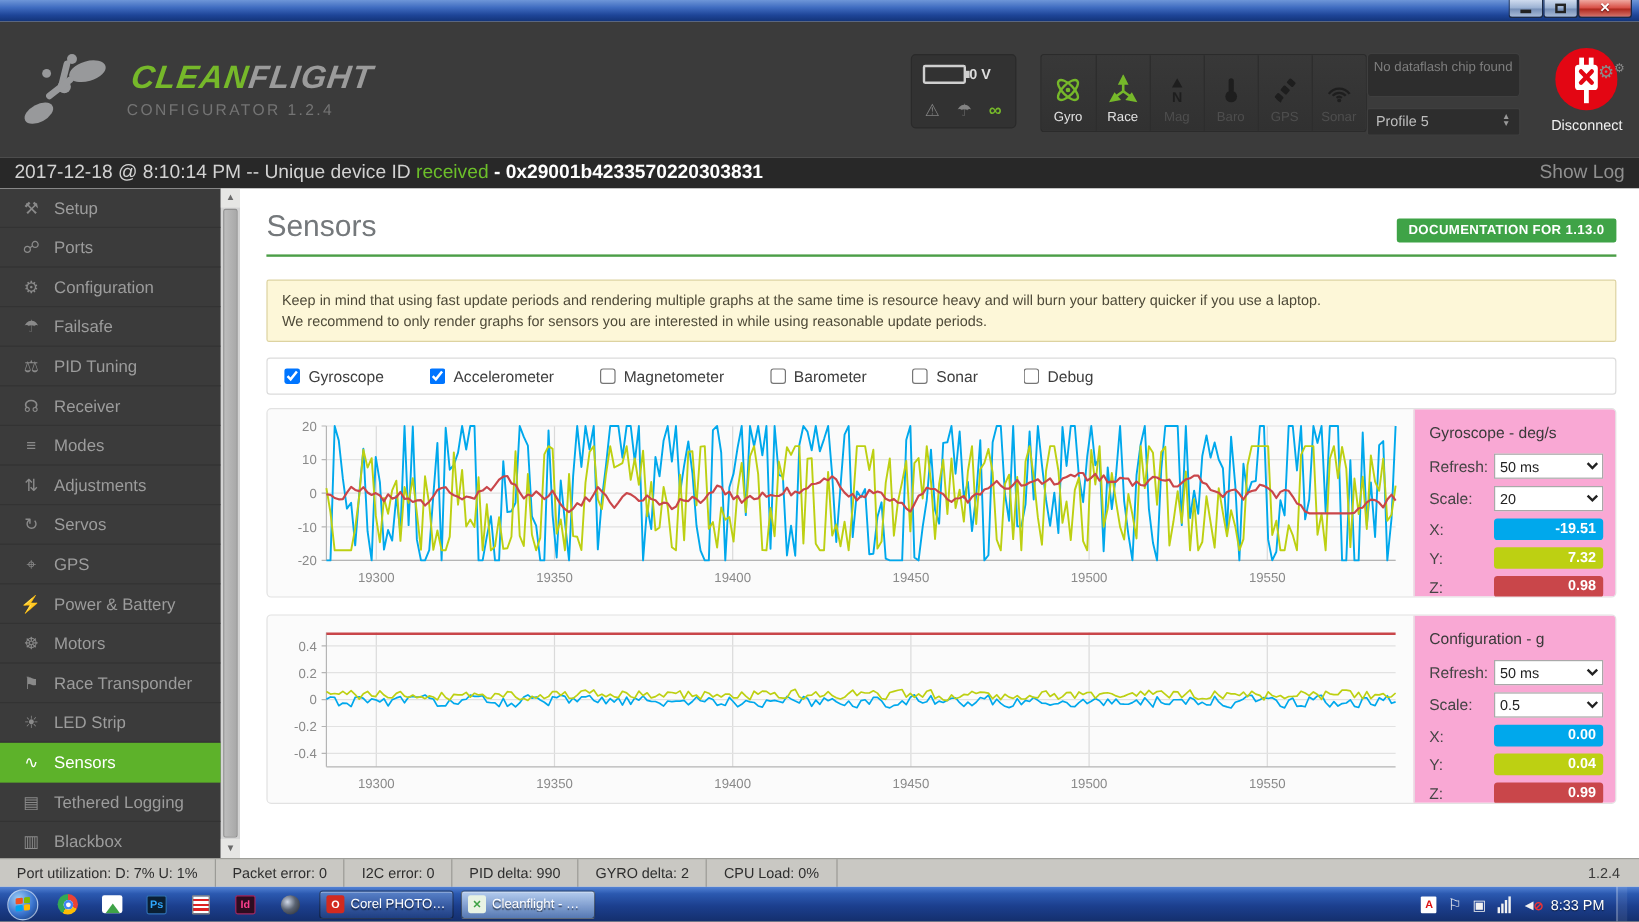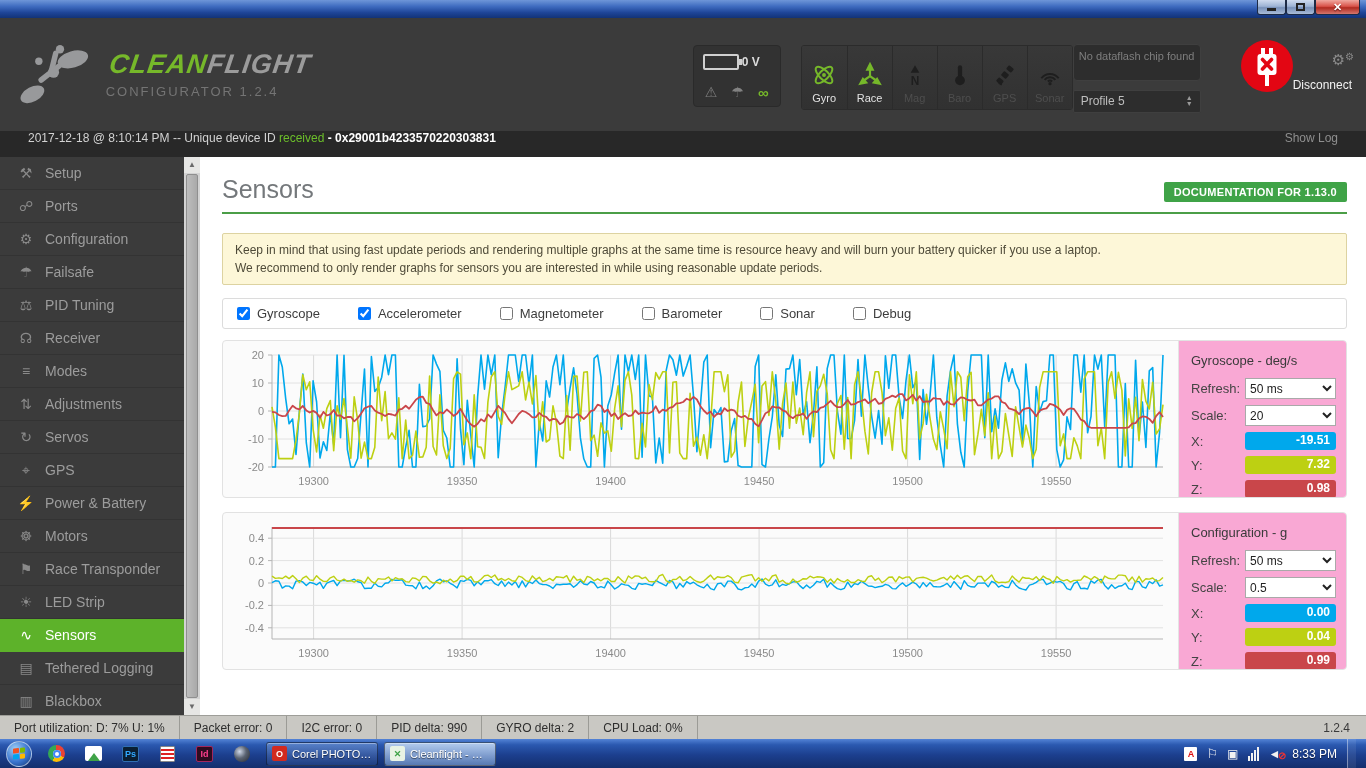--- a/index.html
+++ b/index.html
@@ -41,27 +41,27 @@
   .sensor-cell:first-child { border-left:none; }
   .sensor-cell svg { margin-bottom:4px; }
   .sensor-label { font-size:11px; color:#4e4e4e; }
   .sensor-cell.on .sensor-label { color:#e2e2e2; }
 
   .df-col { margin-top:7px; width:128px; display:flex; flex-direction:column; }
   .dataflash-btn { height:37px; background:#2d2d2d; border:1px solid #3f3f3f; border-radius:4px; color:#7e7e7e; font-size:11px; line-height:13px; text-align:center; padding-top:5px; cursor:pointer; }
   .profile-select { margin-top:9px; height:23px; background:#2d2d2d; border:1px solid #3f3f3f; border-radius:2px; color:#bdbdbd; font-size:12px; display:flex; align-items:center; padding:0 7px; cursor:pointer; position:relative; }
   .profile-arrows { margin-left:auto; color:#9a9a9a; font-size:7px; line-height:6px; text-align:center; }
 
-  .disc-col { margin-left:40px; margin-top:3px; display:flex; flex-direction:row; align-items:flex-end; cursor:pointer; }
+  .disc-col { margin-left:26px; margin-top:3px; display:flex; flex-direction:column; align-items:center; cursor:pointer; }
   .disc-label { color:#f2f2f2; font-size:12px; margin-top:5px; }
   .gears { position:absolute; top:33px; right:12px; color:#8a8a8a; font-size:15px; cursor:pointer; }
   .gears .small { font-size:10px; vertical-align:top; }
 
   
-  .logbar { height:26px; background:#282828; flex:none; display:flex; padding:0 28px; font-size:12px; }
+  .logbar { height:26px; background:#282828; flex:none; display:flex; align-items:center; padding:0 12px; font-size:16px; }
   .log-text { color:#d2d2d2; }
   .log-text .rx { color:#6cbf2a; }
   .log-text .devid { color:#ffffff; font-weight:bold; }
   .show-log { margin-left:auto; color:#8f8f8f; cursor:pointer; }
 
   
   .content-row { flex:1; display:flex; overflow:hidden; }
   .sidebar { width:184px; background:#3b3b3b; flex:none; overflow:hidden; }
   .side-item { height:33px; display:flex; align-items:center; border-bottom:1px solid #333333; cursor:pointer; }
   .side-item .icn { width:20px; margin-left:16px; text-align:center; color:#8a8a8a; font-size:14px; }

